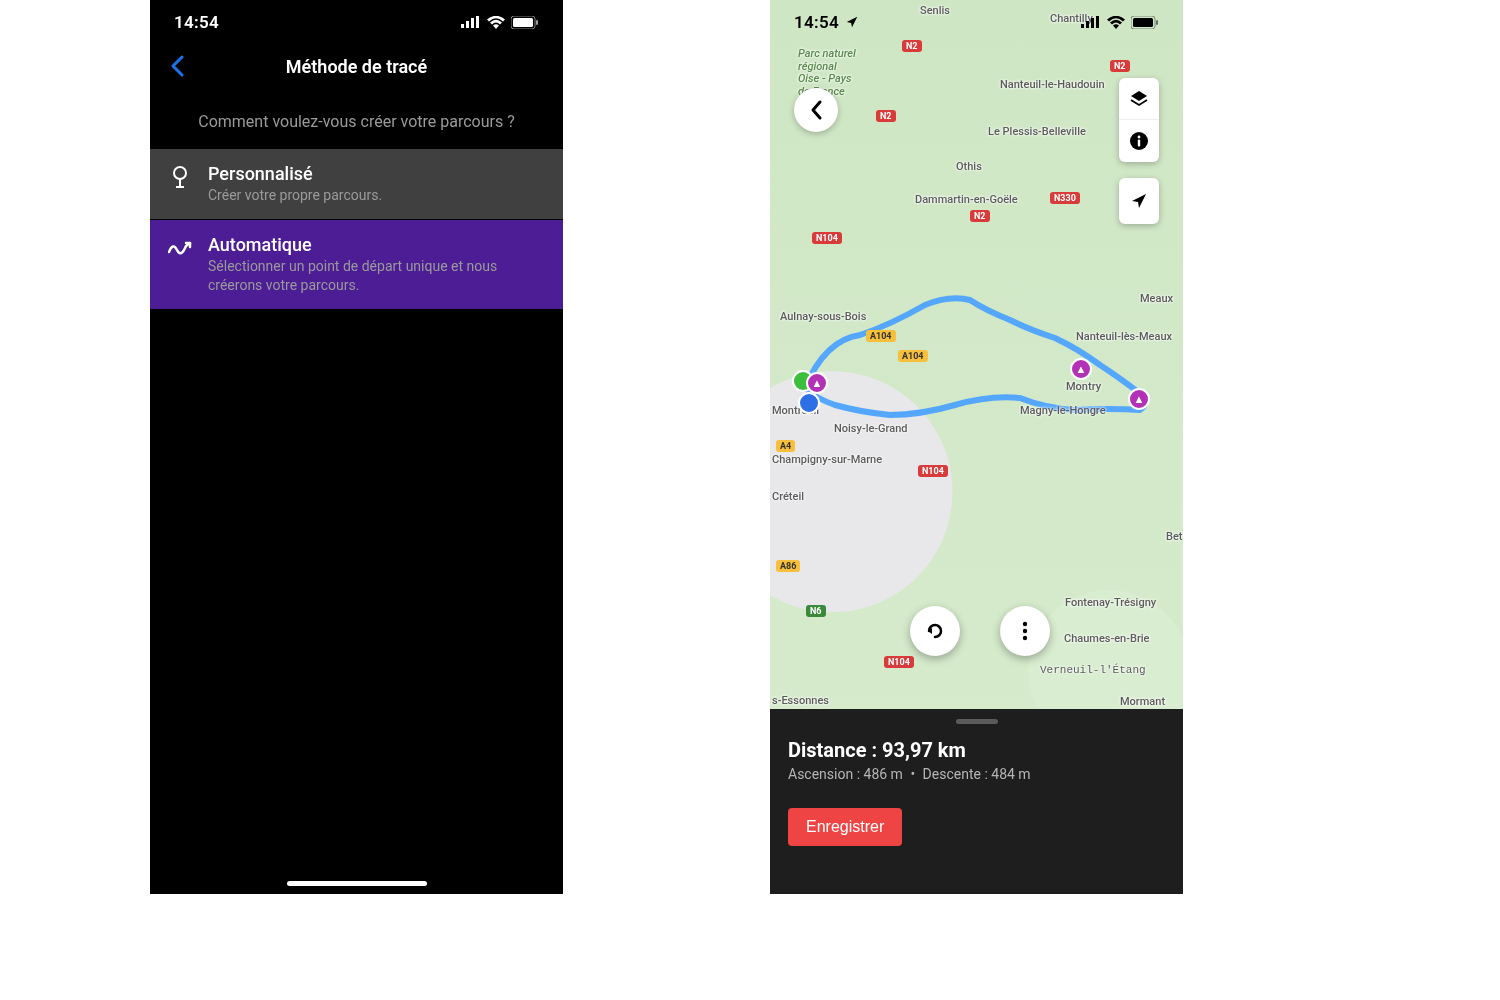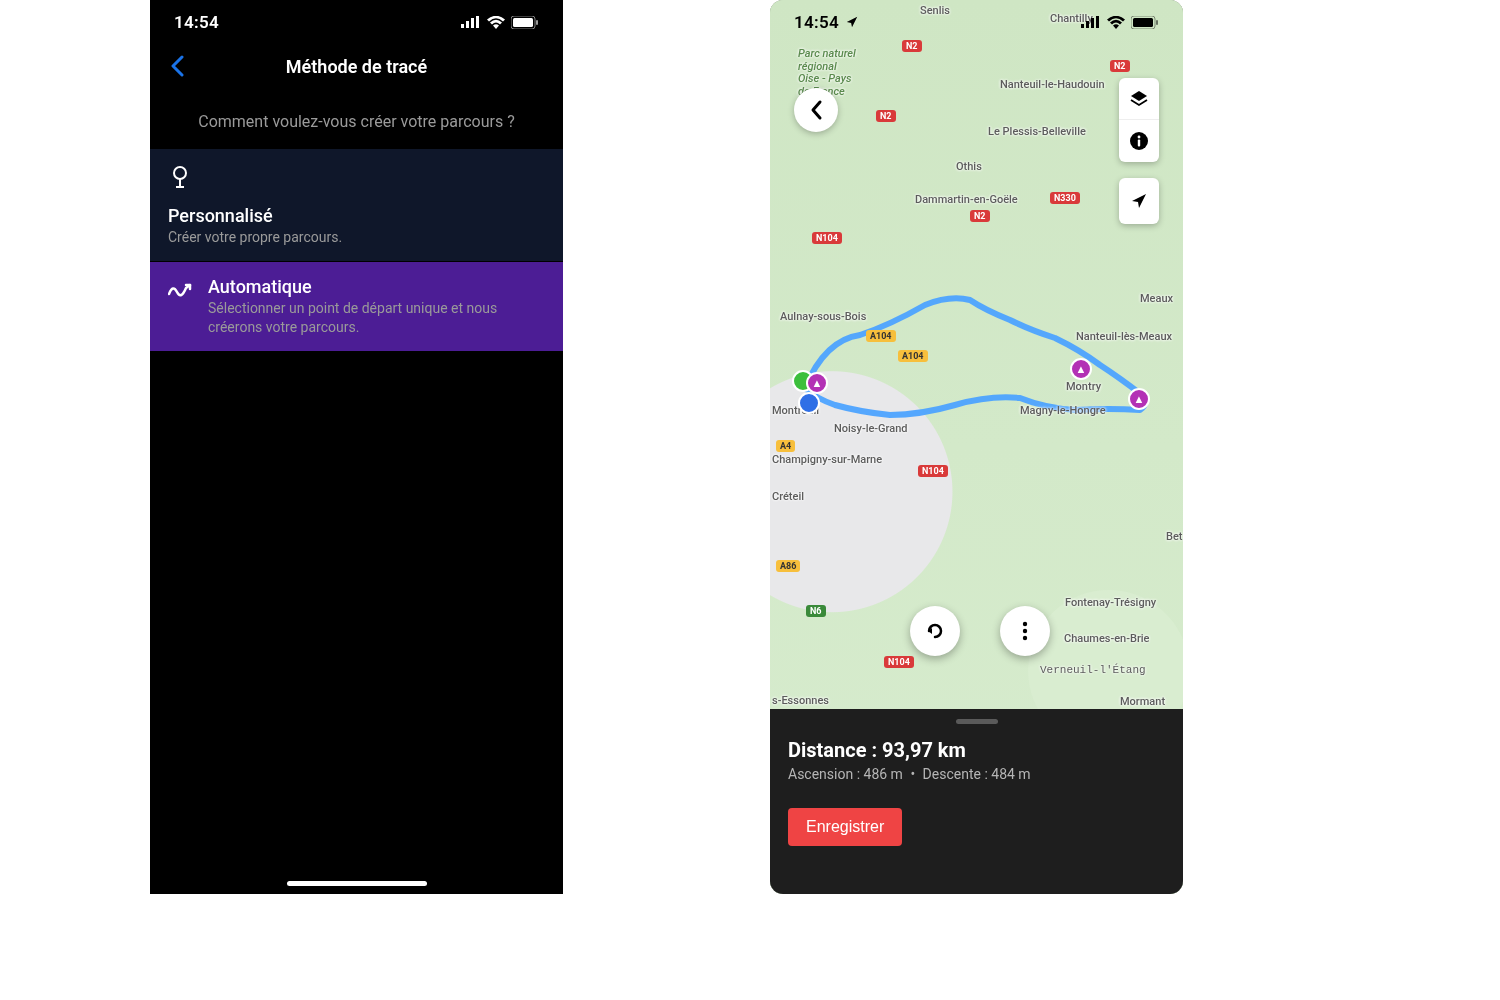--- a/index.html
+++ b/index.html
@@ -7,21 +7,21 @@
     width: 1500px; height: 1000px;
     background: #ffffff;
     font-family: -apple-system, BlinkMacSystemFont, "Segoe UI", Roboto, Helvetica, Arial, sans-serif;
     position: relative; overflow: hidden;
   }
   .phone {
     position: absolute; width: 413px; height: 894px; top: 0;
     border-radius: 0; overflow: hidden;
   }
   .phone-left { left: 150px; background: #000; }
-  .phone-right { left: 770px; background: #1e1e1e; border-radius: 13px; }
+  .phone-right { left: 770px; background: #1e1e1e; }
 
   
   .status-bar {
     height: 44px; display: flex; align-items: center; justify-content: space-between;
     padding: 0 24px; font-size: 17px; font-weight: 600; position: relative; z-index: 50; gap: 40px;
   }
   .phone-left .status-bar { color: #fff; }
   .phone-right .status-bar { color: #000; }
   .status-icons { display: flex; align-items: center; gap: 6px; }
   .status-time { letter-spacing: 0.3px; display:flex; align-items:center; gap:6px;}
@@ -39,21 +39,21 @@
   .nav-title { font-size: 18px; font-weight: 600; }
 
   .subheader {
     padding: 24px 20px 18px; text-align: center; color: #9a9a9a; font-size: 16px;
   }
 
   .option-row {
     display: flex; align-items: flex-start; padding: 14px 18px; gap: 16px;
     background: #4c1d95; border-bottom: 1px solid #000;
   }
-  .option-row.selected { background: #0f172a; flex-direction: column; }
+  .option-row.selected { background: #404040; }
   .option-icon { width: 24px; height: 24px; flex-shrink: 0; display:flex; align-items:center; justify-content:center; color:#fff; margin-top:2px; }
   .option-text { flex: 1; }
   .option-title { color: #fff; font-size: 18px; font-weight: 500; margin-bottom: 2px; }
   .option-desc { color: #9a9a9a; font-size: 14px; line-height: 1.35; }
 
   .home-indicator {
     position: absolute; bottom: 8px; left: 50%; transform: translateX(-50%);
     width: 140px; height: 5px; background: #fff; border-radius: 3px;
   }
 

